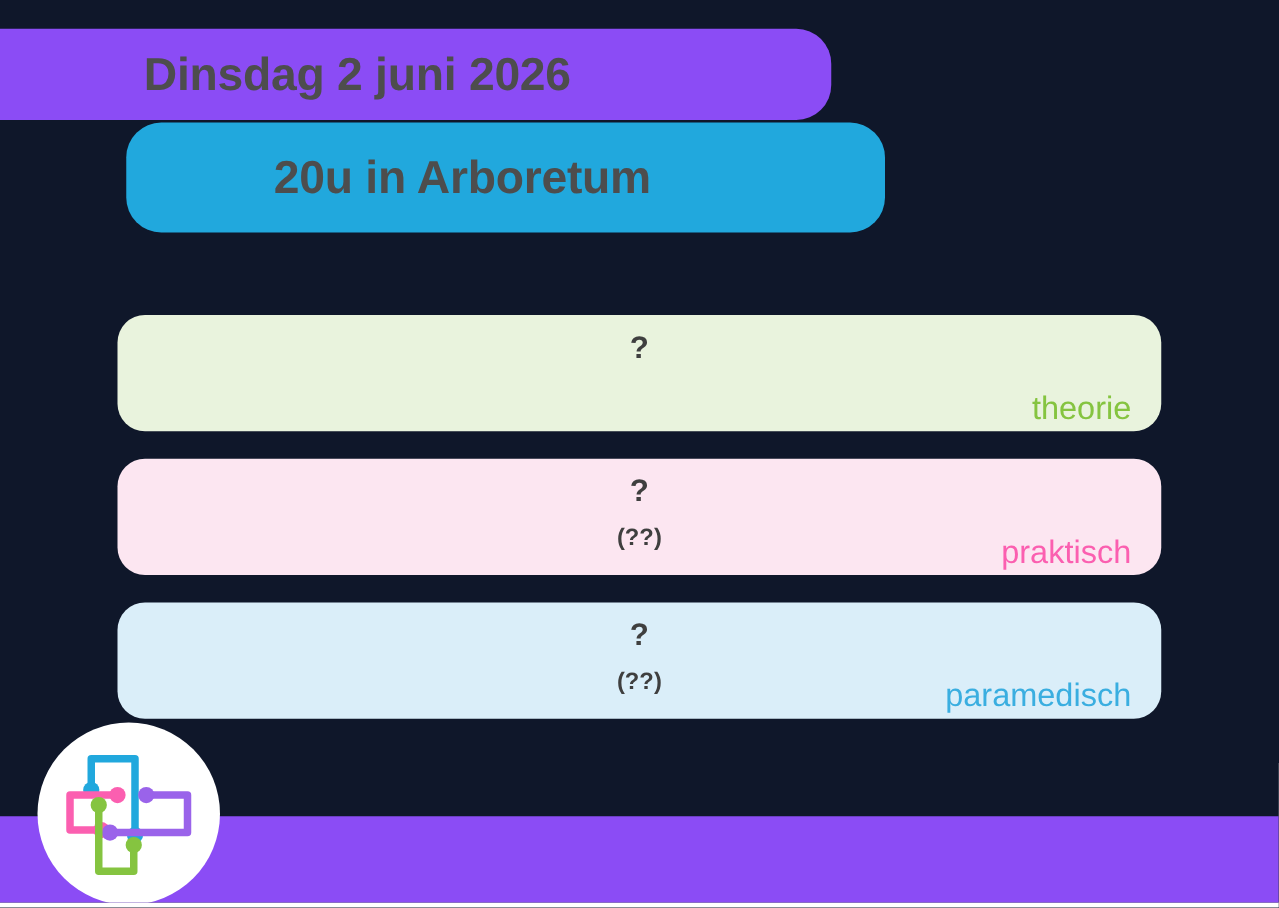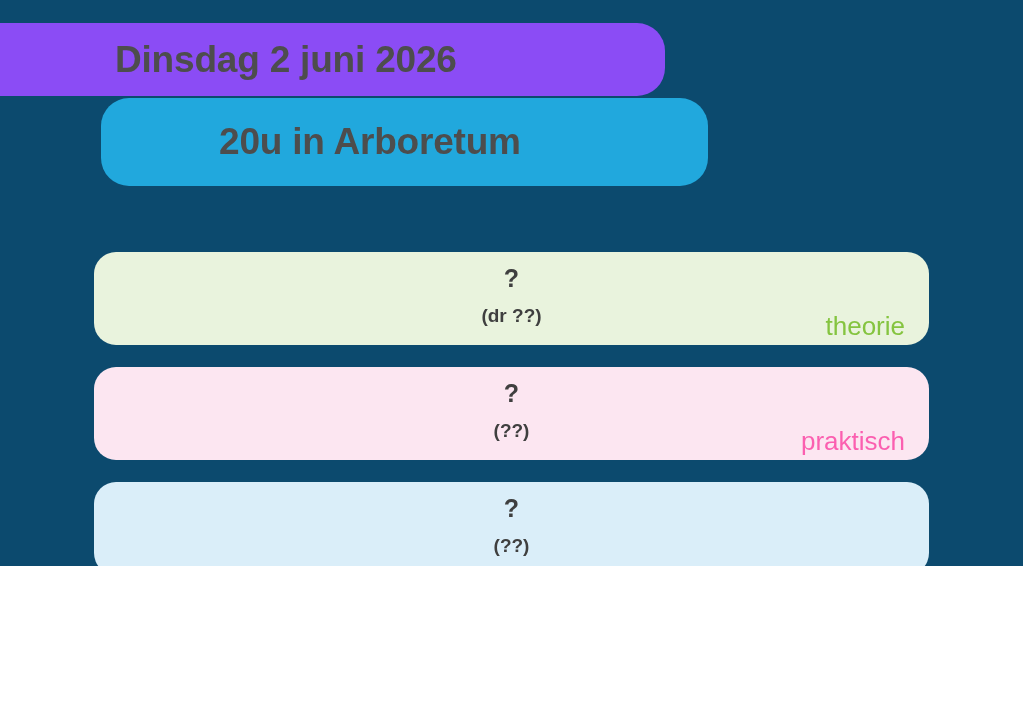--- a/index.html
+++ b/index.html
@@ -9,22 +9,22 @@
   body {
     width: 1023px;
     height: 726px;
     background: #ffffff;
     font-family: "Liberation Sans", sans-serif;
     overflow: hidden;
   }
   #slide {
     position: relative;
     width: 1023px;
-    height: 566px;
-    background: #0c4a6e;
+    height: 722px;
+    background: #0f172a;
     overflow: hidden;
   }
 
   
   .banner {
     position: absolute;
     display: flex;
     align-items: center;
     box-sizing: border-box;
   }
@@ -169,38 +169,38 @@
 
   <div class="banner" id="time-banner" style="background: rgb(33, 168, 221);">
     <span id="time-banner-text" style="color: rgb(77, 77, 77);">20u in Arboretum</span>
   </div>
 
   <div id="cards">
 
     <div class="card" id="card-0" style="background: rgb(233, 243, 221);">
       <div class="card-center">
         <span class="card-title">?</span>
-        <span class="card-subtitle">(dr ??)</span>
       </div>
       <span class="card-tag" id="tag-0" style="color: rgb(133, 196, 64);">theorie</span>
     </div>
 
     <div class="card" id="card-1" style="background: rgb(252, 230, 241);">
       <div class="card-center">
         <span class="card-title">?</span>
         <span class="card-subtitle">(??)</span>
       </div>
       <span class="card-tag" id="tag-1" style="color: rgb(251, 95, 176);">praktisch</span>
     </div>
 
     <div class="card" id="card-2" style="background: rgb(218, 238, 249);">
       <div class="card-center">
         <span class="card-title">?</span>
         <span class="card-subtitle">(??)</span>
       </div>
+      <span class="card-tag" id="tag-2" style="color: rgb(58, 174, 224);">paramedisch</span>
     </div>
 
   </div>
 
   <div id="footer-bar" style="background: rgb(139, 76, 245);"></div>
 
 
   <div id="logo-wrap">
     <div id="logo-circle" style="background: rgb(255, 255, 255);"></div>
     <svg id="logo-mark" viewBox="0 0 114 118">

